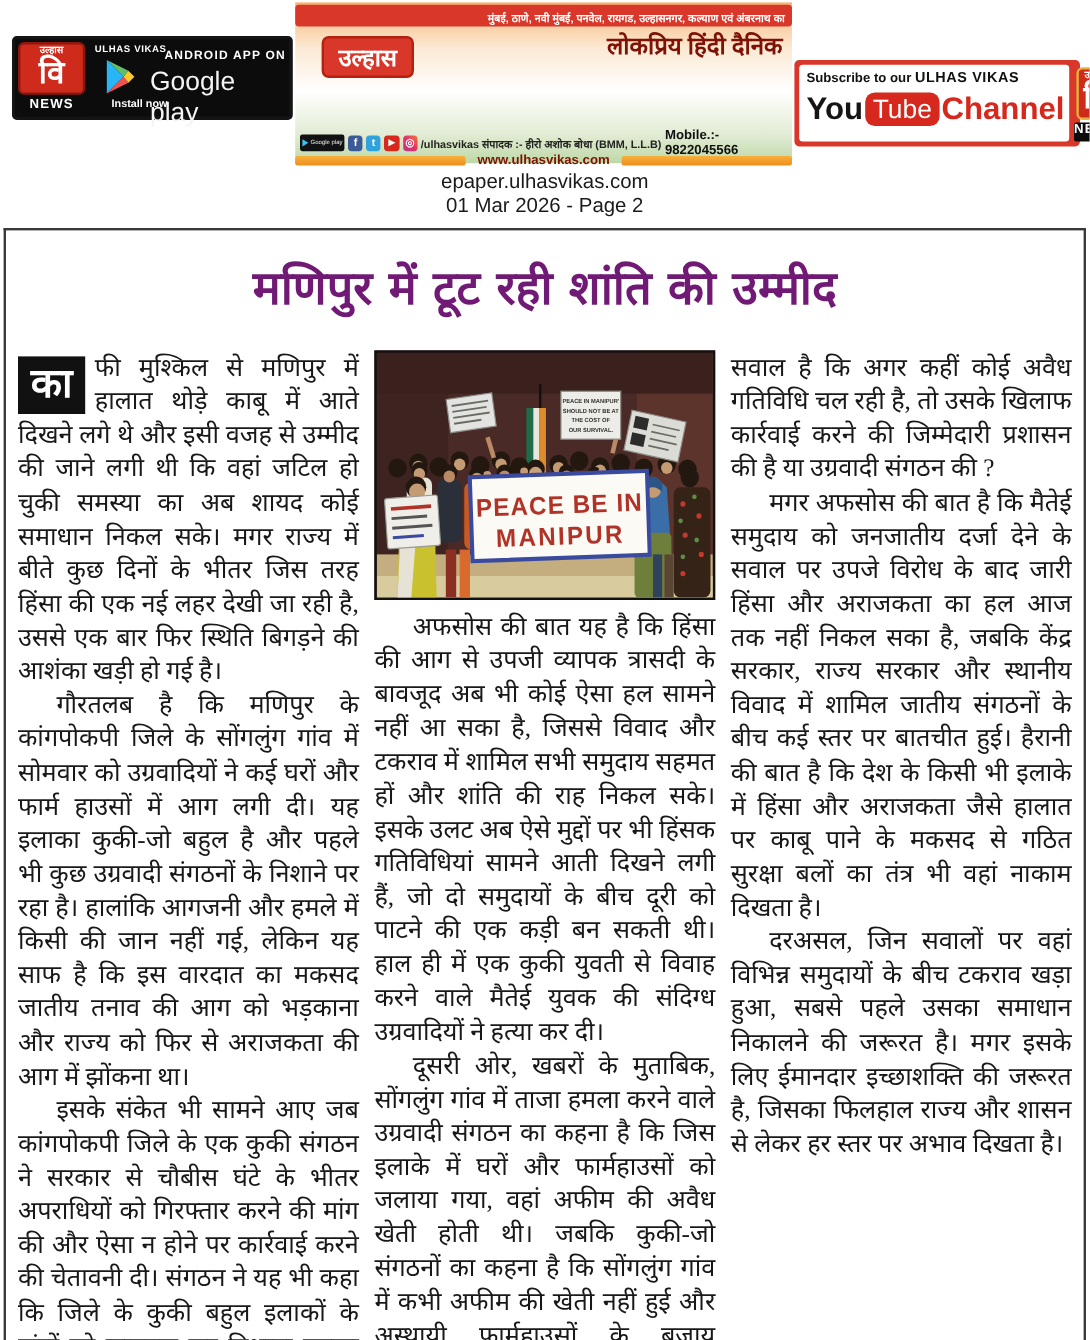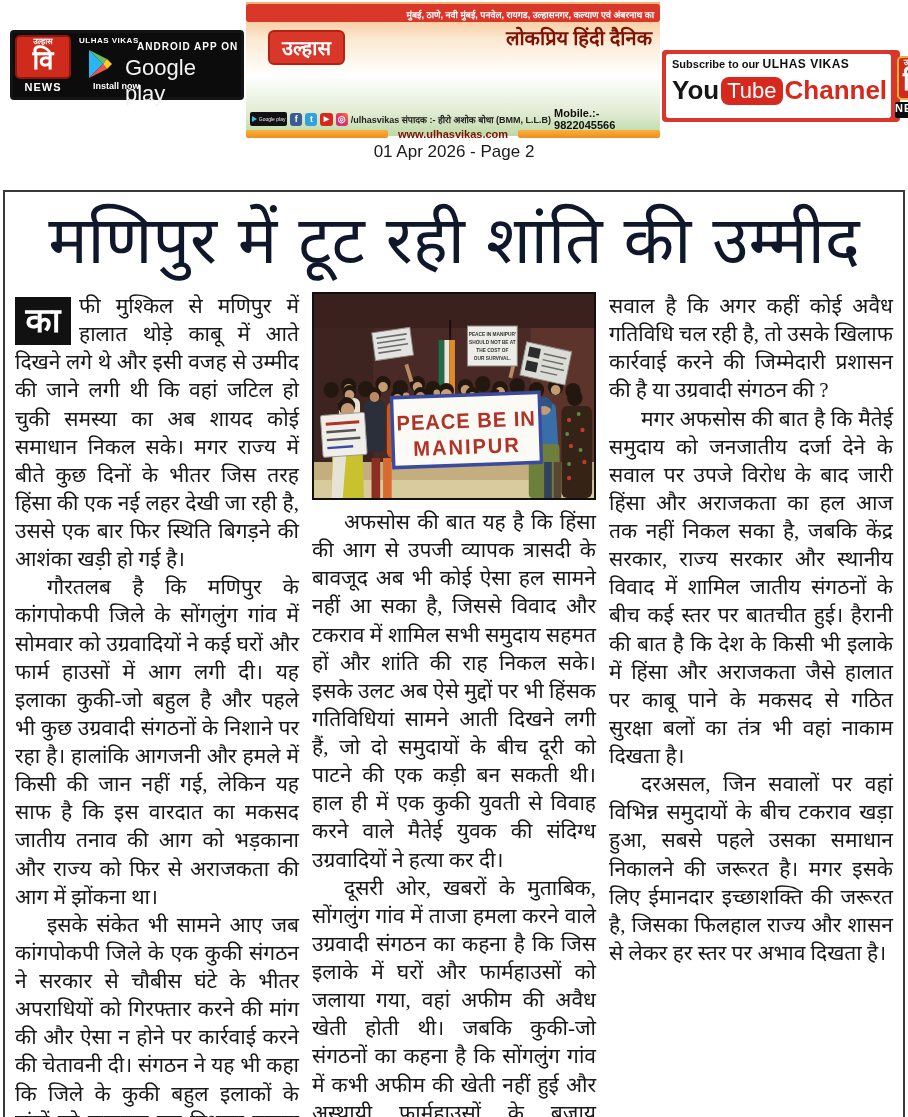--- a/index.html
+++ b/index.html
@@ -67,21 +67,21 @@
   .sub-vi .vi-news { background:#0c0c0c; border-radius:2px; }
 
   
   .page-info { text-align:center; margin-top:4px; }
   .page-info .site { font-size:17px; color:#1a1a1a; }
   .page-info .datepage { font-size:17px; color:#1a1a1a; }
 
   
   .article-box { position:absolute; left:3px; top:190px; width:902px; height:930px;
     border:2px solid #3a3a3a; border-bottom:none; background:#fff; padding:6px 8px 0 8px; }
-  .headline { text-align:center; font-size:66px; line-height:86px; font-weight:normal; color:#0f172a;
+  .headline { text-align:center; font-size:39px; line-height:86px; font-weight:bold; color:#701a75;
     font-family:"DejaVu Sans", sans-serif; letter-spacing:0; }
   .cols { display:flex; gap:13px; margin-top:8px; padding:0 2px; }
   .col { flex:1; font-family:"Liberation Serif","DejaVu Serif", serif; font-size:21px; line-height:1.34;
     color:#181818; text-align:justify; }
   .col p { margin:0; text-indent:32px; }
   .col p.first { text-indent:0; }
   .dropcap { float:left; width:56px; height:48px; background:#111; color:#fff; font-size:34px; font-weight:bold;
     display:flex; align-items:center; justify-content:center; margin:5px 8px 2px 0;
     font-family:"DejaVu Sans", sans-serif; }
 
@@ -156,21 +156,22 @@
       <div class="vi-red">
         <span class="vi-small">उल्हास</span>
         <span class="vi-big">वि</span>
       </div>
       <div class="vi-news">NEWS</div>
     </div>
   </div>
 </div>
 
 <div class="page-info">
-  <div class="datepage">01 Apr 2026 - Page 2</div>
+  <div class="site">epaper.ulhasvikas.com</div>
+  <div class="datepage">01 Mar 2026 - Page 2</div>
 </div>
 
 <div class="article-box">
   <div class="headline">मणिपुर में टूट रही शांति की उम्मीद</div>
 
   <div class="cols">
 
     <div class="col">
       <div class="dropcap">का</div>
       <p class="first">फी मुश्किल से मणिपुर में हालात थोड़े काबू में आते दिखने लगे थे और इसी वजह से उम्मीद की जाने लगी थी कि वहां जटिल हो चुकी समस्या का अब शायद कोई समाधान निकल सके। मगर राज्य में बीते कुछ दिनों के भीतर जिस तरह हिंसा की एक नई लहर देखी जा रही है, उससे एक बार फिर स्थिति बिगड़ने की आशंका खड़ी हो गई है।</p>

